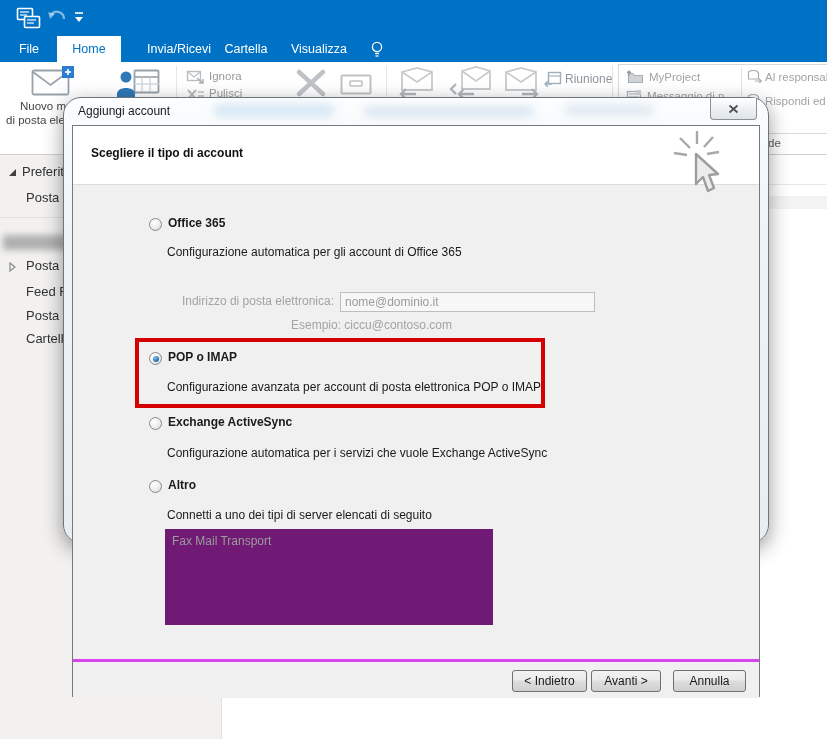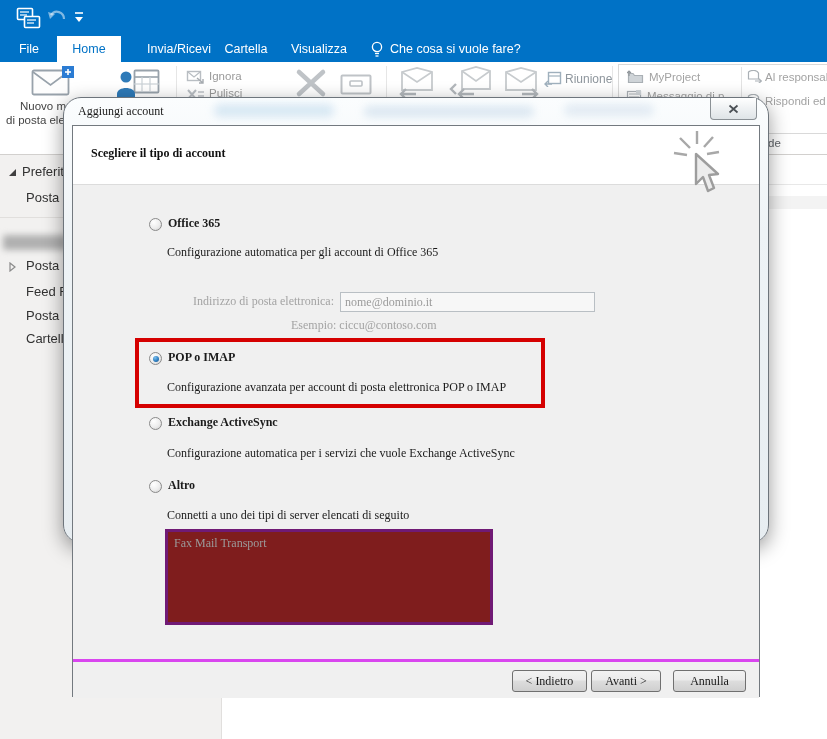--- a/index.html
+++ b/index.html
@@ -26,21 +26,21 @@
   .fitem{position:absolute;font-size:13px;color:#323232;white-space:nowrap;}
   .fdivider{position:absolute;left:0;width:221px;height:1px;background:#e1dfdd;}
   .blurbar{position:absolute;background:#b0b0b0;filter:blur(3px);border-radius:2px;}
   .msgpane{left:222px;top:155px;width:605px;height:584px;background:#fff;}
   .hline{position:absolute;height:1px;background:#e8e8e8;}
   .hband{position:absolute;background:#f3f3f3;}
 
   
   .dlg{left:63px;top:97px;width:706px;height:446px;z-index:10;border-radius:18px;
        background:linear-gradient(180deg,#fbfdfe 0%,#eef3f6 30%,#e7edf1 100%);
-       border:1px solid #6d747b;box-shadow:0 6px 20px rgba(0,0,0,.40);box-sizing:border-box;font-family:Liberation Serif, serif;}
+       border:1px solid #6d747b;box-shadow:0 6px 20px rgba(0,0,0,.40);box-sizing:border-box;}
   .dlg-title{position:absolute;left:14px;top:6px;font-size:12px;color:#1a1a1a;z-index:3;}
   .smudge{position:absolute;filter:blur(4px);border-radius:6px;z-index:1;}
   .dlg-close{position:absolute;right:11px;top:0;width:45px;height:21px;z-index:3;
              background:linear-gradient(180deg,#ffffff,#eef1f3 50%,#dfe4e7);
              border:1px solid #8b9196;border-top:none;border-radius:0 0 4px 4px;
              display:flex;align-items:center;justify-content:center;cursor:default;}
   .dlg-content{position:absolute;left:8px;top:27px;width:688px;height:572px;z-index:2;
                background:#f0f0f0;border:1px solid #73797f;box-sizing:border-box;}
   .dlg-header{position:absolute;left:0;top:0;width:100%;height:59px;background:#fff;border-bottom:1px solid #dcdcdc;box-sizing:border-box;}
   .dlg-heading{position:absolute;left:18px;top:20px;font-size:12px;font-weight:bold;color:#111;}
@@ -50,21 +50,21 @@
          border:1px solid #8a8a8a;background:radial-gradient(circle at 35% 30%,#ffffff 0%,#ededed 55%,#cfcfcf 100%);}
   .radio.selected::after{content:"";position:absolute;left:2.5px;top:2.5px;width:6px;height:6px;border-radius:50%;
          background:radial-gradient(circle at 35% 30%,#7cc0ef 0%,#2f7fc1 55%,#174f86 100%);}
   .optlabel{position:absolute;font-size:12px;font-weight:bold;color:#1a1a1a;white-space:nowrap;}
   .optdesc{position:absolute;font-size:12px;color:#1a1a1a;white-space:nowrap;}
   .muted{color:#a3a3a3;}
   .hlbox{position:absolute;border:4px solid #d50000;box-sizing:content-box;}
 
   .field{position:absolute;background:#f7f7f7;border:1px solid #b9bfc4;box-sizing:border-box;
          font-size:12px;color:#9b9b9b;line-height:18px;padding-left:4px;}
-  .listbox{position:absolute;background:#7f1d1d;border:3px solid #701a75;box-sizing:border-box;}
+  .listbox{position:absolute;background:#701a75;border:1px solid #701a75;box-sizing:border-box;}
   .listitem{position:absolute;left:6px;top:4px;font-size:12px;color:#9b9b9b;}
 
   .dlg-footer{position:absolute;left:0;top:533px;width:100%;height:39px;border-top:3px solid #d946ef;background:#f0f0f0;box-sizing:border-box;}
   .btn{position:absolute;top:8px;height:22px;font-size:12px;color:#1a1a1a;text-align:center;line-height:20px;
        border:1px solid #707070;border-radius:3px;box-sizing:border-box;cursor:default;
        background:linear-gradient(180deg,#f2f2f2 0%,#ebebeb 45%,#dddddd 50%,#cfcfcf 100%);}
   svg{display:block;}
 </style>
 </head>
 <body>
@@ -102,21 +102,20 @@
     <span class="tab" style="left:128px;width:76px;margin-left:13px;">Invia/Ricevi</span>
     <span class="tab" style="left:214px;width:64px;">Cartella</span>
     <span class="tab" style="left:284px;width:70px;">Visualizza</span>
     <span class="abs" style="left:370px;top:5px;">
       <svg width="14" height="17" viewBox="0 0 14 17">
         <circle cx="7" cy="6" r="4.6" fill="none" stroke="#fff" stroke-width="1.3"></circle>
         <line x1="5" y1="12.5" x2="9" y2="12.5" stroke="#fff" stroke-width="1.3"></line>
         <line x1="5.5" y1="15" x2="8.5" y2="15" stroke="#fff" stroke-width="1.3"></line>
       </svg>
     </span>
-    <span class="tellme" style="left:390px;">Che cosa si vuole fare?</span>
   </div>
 
   <div class="abs ribbon">
     <div class="rsep" style="left:176px;"></div>
     <div class="rsep" style="left:386px;"></div>
     <div class="rsep" style="left:612px;"></div>
 
     <span class="abs" style="left:28px;top:4px;">
       <svg width="48" height="34" viewBox="0 0 48 34">
         <rect x="4.5" y="4.5" width="36" height="24" rx="1.5" fill="#fdfdfd" stroke="#98a2ab" stroke-width="1.8"></rect>

